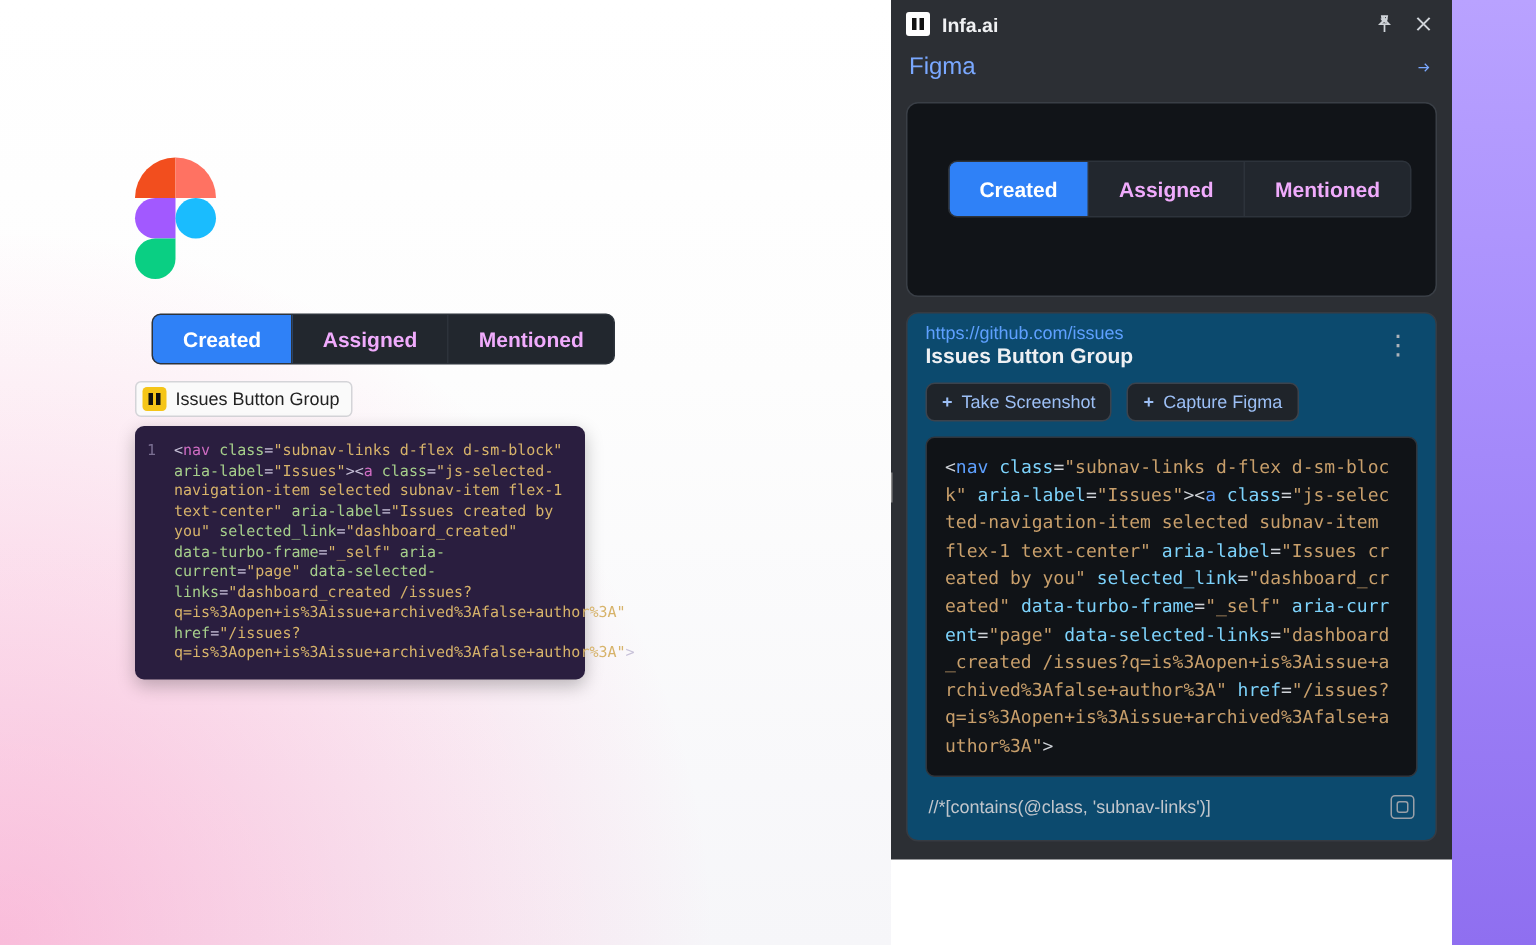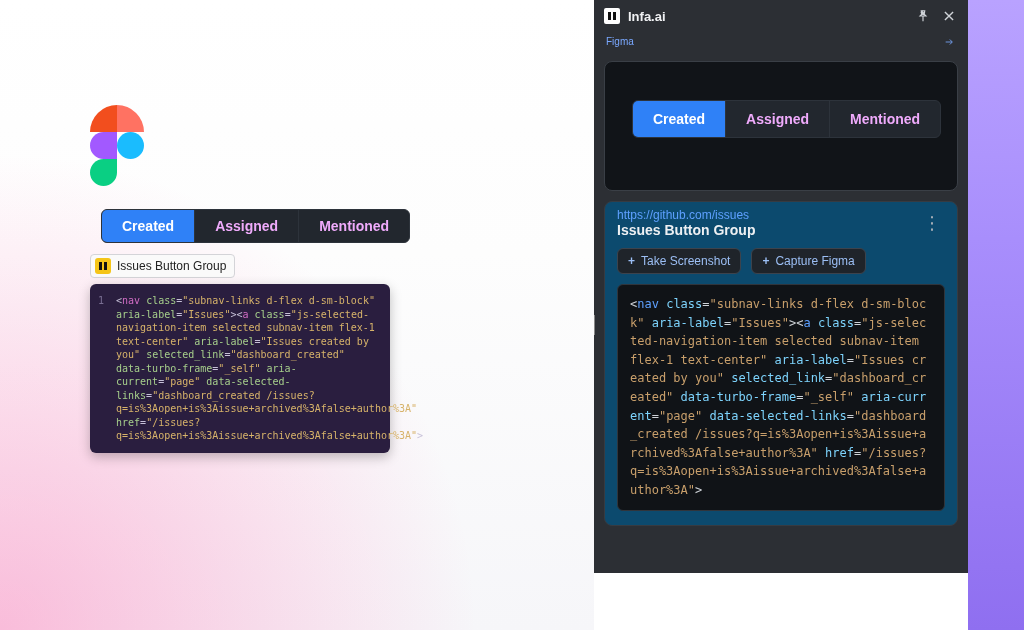--- a/index.html
+++ b/index.html
@@ -85,21 +85,21 @@
     padding:0 10px; font-size:13px; font-weight:600; color:#f0f1f3;
   }
   .panel-head .app-icon{width:16px;height:16px;background:#fff;border-radius:2px;display:flex;align-items:center;justify-content:center;}
   .panel-head .app-icon svg{display:block;}
   .panel-head .spacer{flex:1;}
   .head-icon{width:18px;height:18px;display:flex;align-items:center;justify-content:center;color:#cfd3d8;}
 
   .panel-body{
     flex:1; padding:0 10px 10px 10px; display:flex; flex-direction:column; gap:10px;
   }
-  .breadcrumb{display:inline-flex; align-items:center; gap:22px; color:#7aa8ff; font-size:10px; padding:4px 2px;justify-content:space-between;}
+  .breadcrumb{display:inline-flex; align-items:center; gap:22px; color:#7aa8ff; font-size:16px; padding:4px 2px;justify-content:space-between;}
   .breadcrumb svg{display:block;}
 
   .preview-card{
     background:#111418; border:1px solid #3a3f46; border-radius:8px;
     padding:38px 12px 52px; display:flex; justify-content:center;
   }
   .tab-group.tg-preview{position:static;}
   .tg-preview .tab{height:36px; font-size:14px;}
 
   .meta-card{
@@ -242,17 +242,21 @@
         <div class="chip-btn">
           <span class="plus">+</span>
           <span>Capture Figma</span>
         </div>
       </div>
 
       <div class="code-block">
         <span id="right-code"><span>&lt;</span><span class="ct-tag">nav</span><span> </span><span class="ct-attr">class</span><span>=</span><span class="ct-str">"subnav-links d-flex d-sm-block"</span><span> </span><span class="ct-attr">aria-label</span><span>=</span><span class="ct-str">"Issues"</span><span>&gt;&lt;</span><span class="ct-tag">a</span><span> </span><span class="ct-attr">class</span><span>=</span><span class="ct-str">"js-selected-navigation-item selected subnav-item flex-1 text-center"</span><span> </span><span class="ct-attr">aria-label</span><span>=</span><span class="ct-str">"Issues created by you"</span><span> </span><span class="ct-attr">selected_link</span><span>=</span><span class="ct-str">"dashboard_created"</span><span> </span><span class="ct-attr">data-turbo-frame</span><span>=</span><span class="ct-str">"_self"</span><span> </span><span class="ct-attr">aria-current</span><span>=</span><span class="ct-str">"page"</span><span> </span><span class="ct-attr">data-selected-links</span><span>=</span><span class="ct-str">"dashboard_created /issues?q=is%3Aopen+is%3Aissue+archived%3Afalse+author%3A"</span><span> </span><span class="ct-attr">href</span><span>=</span><span class="ct-str">"/issues?q=is%3Aopen+is%3Aissue+archived%3Afalse+author%3A"</span><span>&gt;</span></span>
       </div>
 
+      <div class="xpath-row">
+        <span>//*[contains(@class, 'subnav-links')]</span>
+        <span class="target-icon"></span>
+      </div>
     </div>
   </div>
 </div>
 
 <div class="side-strip"></div>
 
 </body></html>

